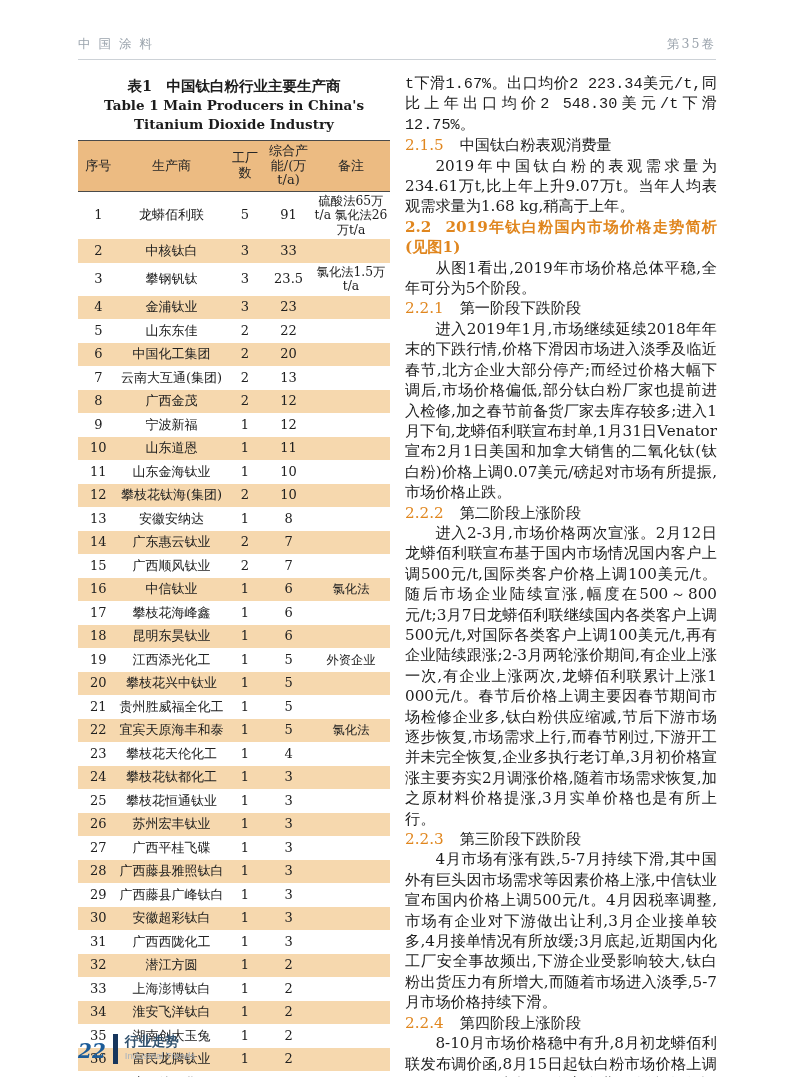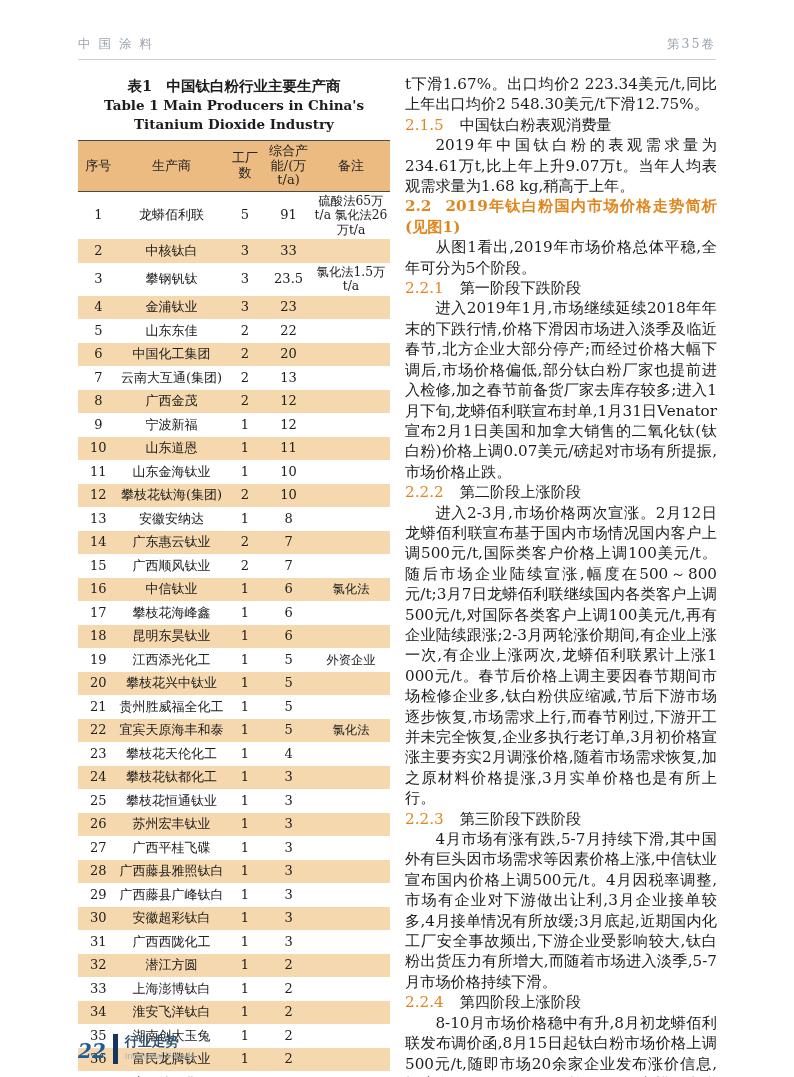--- a/index.html
+++ b/index.html
@@ -30,21 +30,21 @@
   table.producers td.remark{font-size:12.3px;line-height:14.5px;padding:2px 1px;}
   table.producers tr.zebra{background:#f6d8ae;}
   col.c-no{width:13%;} col.c-name{width:34%;} col.c-fac{width:13%;}
   col.c-cap{width:15%;} col.c-rem{width:25%;}
   
   .blk-h{line-height:20.4px;}
   .blk-h .h-num{color:#e0861e;margin-right:16px;}
   .blk-h2{color:#e0861e;font-weight:bold;line-height:20.4px;}
   .blk-h2 .h-num{margin-right:14px;}
   .para{margin:0;text-indent:2em;}
-  .para.noindent{text-indent:0;}
+  .para.noindent{text-indent:0;font-family:Liberation Mono, monospace;}
   
   .footer{position:absolute;left:78px;top:1034px;display:flex;align-items:stretch;height:30px;}
   .pg{font-style:italic;font-weight:bold;color:#1c5c99;font-size:20px;
         align-self:flex-end;margin-right:7px;line-height:26px;}
   .bar{width:5px;background:#17365d;margin-right:7px;}
   .sec{display:flex;flex-direction:column;justify-content:flex-start;
         font-family:"Liberation Sans","DejaVu Sans",sans-serif;}
   .sec-cn{font-size:13.5px;color:#33536f;font-weight:bold;line-height:16px;}
   .sec-en{font-size:9.5px;color:#a9b3bd;line-height:12px;}
 </style>

